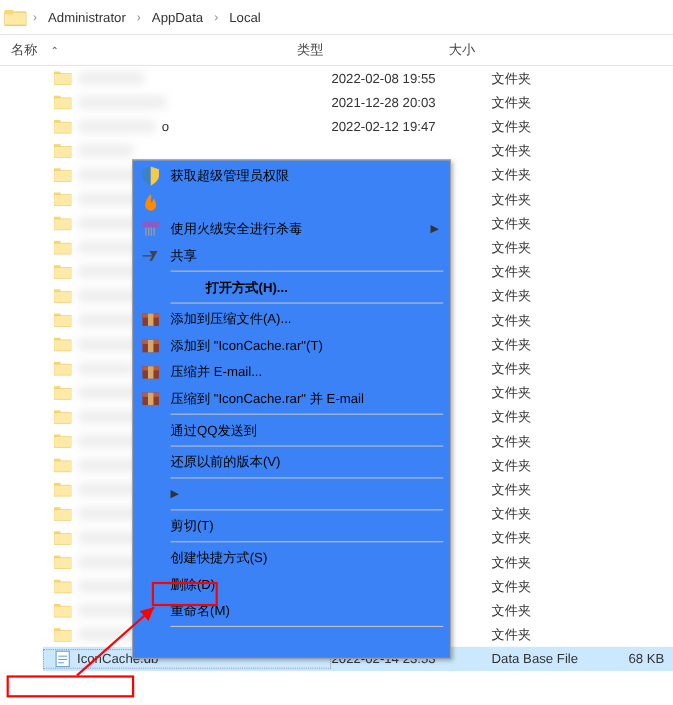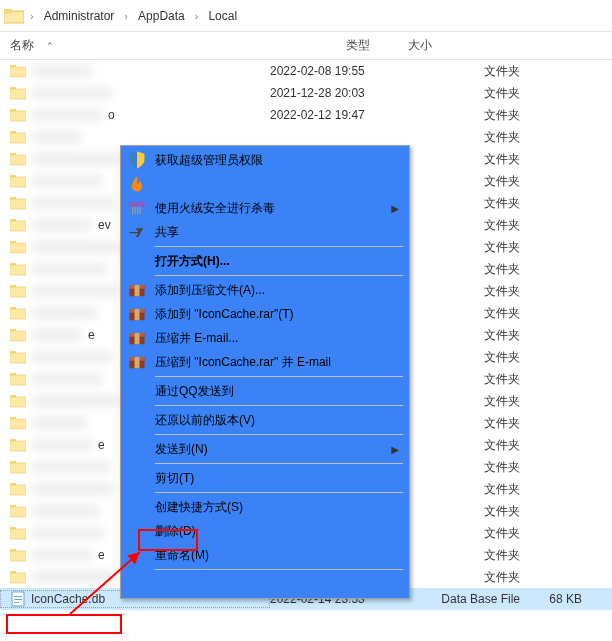--- a/index.html
+++ b/index.html
@@ -7,41 +7,41 @@
 
 .breadcrumb { height: 32px; display: flex; align-items: center; padding: 0 4px; border-bottom: 1px solid #e5e5e5; background: #fff; }
 .folder-ic { width: 20px; height: 16px; display: inline-block; }
 .folder-ic svg { width: 100%; height: 100%; }
 .crumb-sep { color: #888; padding: 0 6px; font-size: 11px; }
 .crumb { color: #333; padding: 2px 4px; }
 
 .header-row { display: flex; height: 28px; align-items: center; border-bottom: 1px solid #e5e5e5; color: #444; background: #fff; }
 .col-name { width: 270px; padding-left: 10px; display: flex; align-items: center; gap: 12px; }
 .col-date { width: 150px; }
-.col-type { width: 100px; text-align: right; }
+.col-type { width: 100px; }
 .col-size { width: 70px; text-align: right; padding-right: 8px; }
 .sort-arrow { font-size: 9px; color: #555; }
 
 .file-list { position: relative; }
-.row { display: flex; height: 22px; align-items: center; color: #333; }
+.row { display: flex; height: 22px; align-items: center; color: #333; margin-left: 39px; }
 .row .col-name { display: flex; align-items: center; gap: 6px; }
 .row .col-name .blur { filter: blur(4px); color: #aaa; background: rgba(200,200,200,.3); height: 12px; border-radius: 2px; }
 .row.selected { background: #cce8ff; }
 .row.selected .col-name { border: 1px dotted #99c; }
 
 .folder-small { width: 16px; height: 14px; flex-shrink: 0; }
 .folder-small rect.tab { fill: #f8d775; }
 .folder-small rect.body { fill: #ffe9a6; stroke: #e6c35c; stroke-width: .5; }
 .file-small { width: 14px; height: 16px; flex-shrink: 0; }
 
 .context-menu { position: absolute; left: 120px; top: 145px; width: 290px; background: #3b82f6; border: 1px solid #a0a0a0; box-shadow: 2px 2px 4px rgba(0,0,0,.3); padding: 2px; z-index: 10; }
 .menu-item { height: 24px; display: flex; align-items: center; padding: 0 8px 0 4px; position: relative; }
 .menu-icon { width: 20px; height: 20px; display: flex; align-items: center; justify-content: center; flex-shrink: 0; margin-right: 8px; }
 .menu-text { flex: 1; color: #000; }
-.menu-text.bold { font-weight: bold; }
+.menu-text.bold { font-weight: bold; margin-left: 32px; }
 .menu-arrow { color: #333; font-size: 10px; }
 .menu-sep { height: 1px; background: #c0c0c0; margin: 2px 4px 2px 32px; }
 
 .highlight-box { position: absolute; border: 2px solid #ff0000; pointer-events: none; z-index: 20; }
 .hb1 { left: 138px; top: 529px; width: 60px; height: 22px; }
 .hb2 { left: 6px; top: 614px; width: 116px; height: 20px; }
 .arrow-line { position: absolute; z-index: 15; pointer-events: none; }
 </style>
 </head>
 <body>
@@ -473,21 +473,20 @@
       <span class="menu-text">通过QQ发送到</span>
     </div>
     <div class="menu-sep"></div>
     <div class="menu-item">
       <span class="menu-icon"></span>
       <span class="menu-text">还原以前的版本(V)</span>
     </div>
     <div class="menu-sep"></div>
     <div class="menu-item">
       <span class="menu-icon"></span>
-      <span class="menu-text">发送到(N)</span>
       <span class="menu-arrow">▶</span>
     </div>
     <div class="menu-sep"></div>
     <div class="menu-item">
       <span class="menu-icon"></span>
       <span class="menu-text">剪切(T)</span>
     </div>
     <div class="menu-sep"></div>
     <div class="menu-item">
       <span class="menu-icon"></span>

